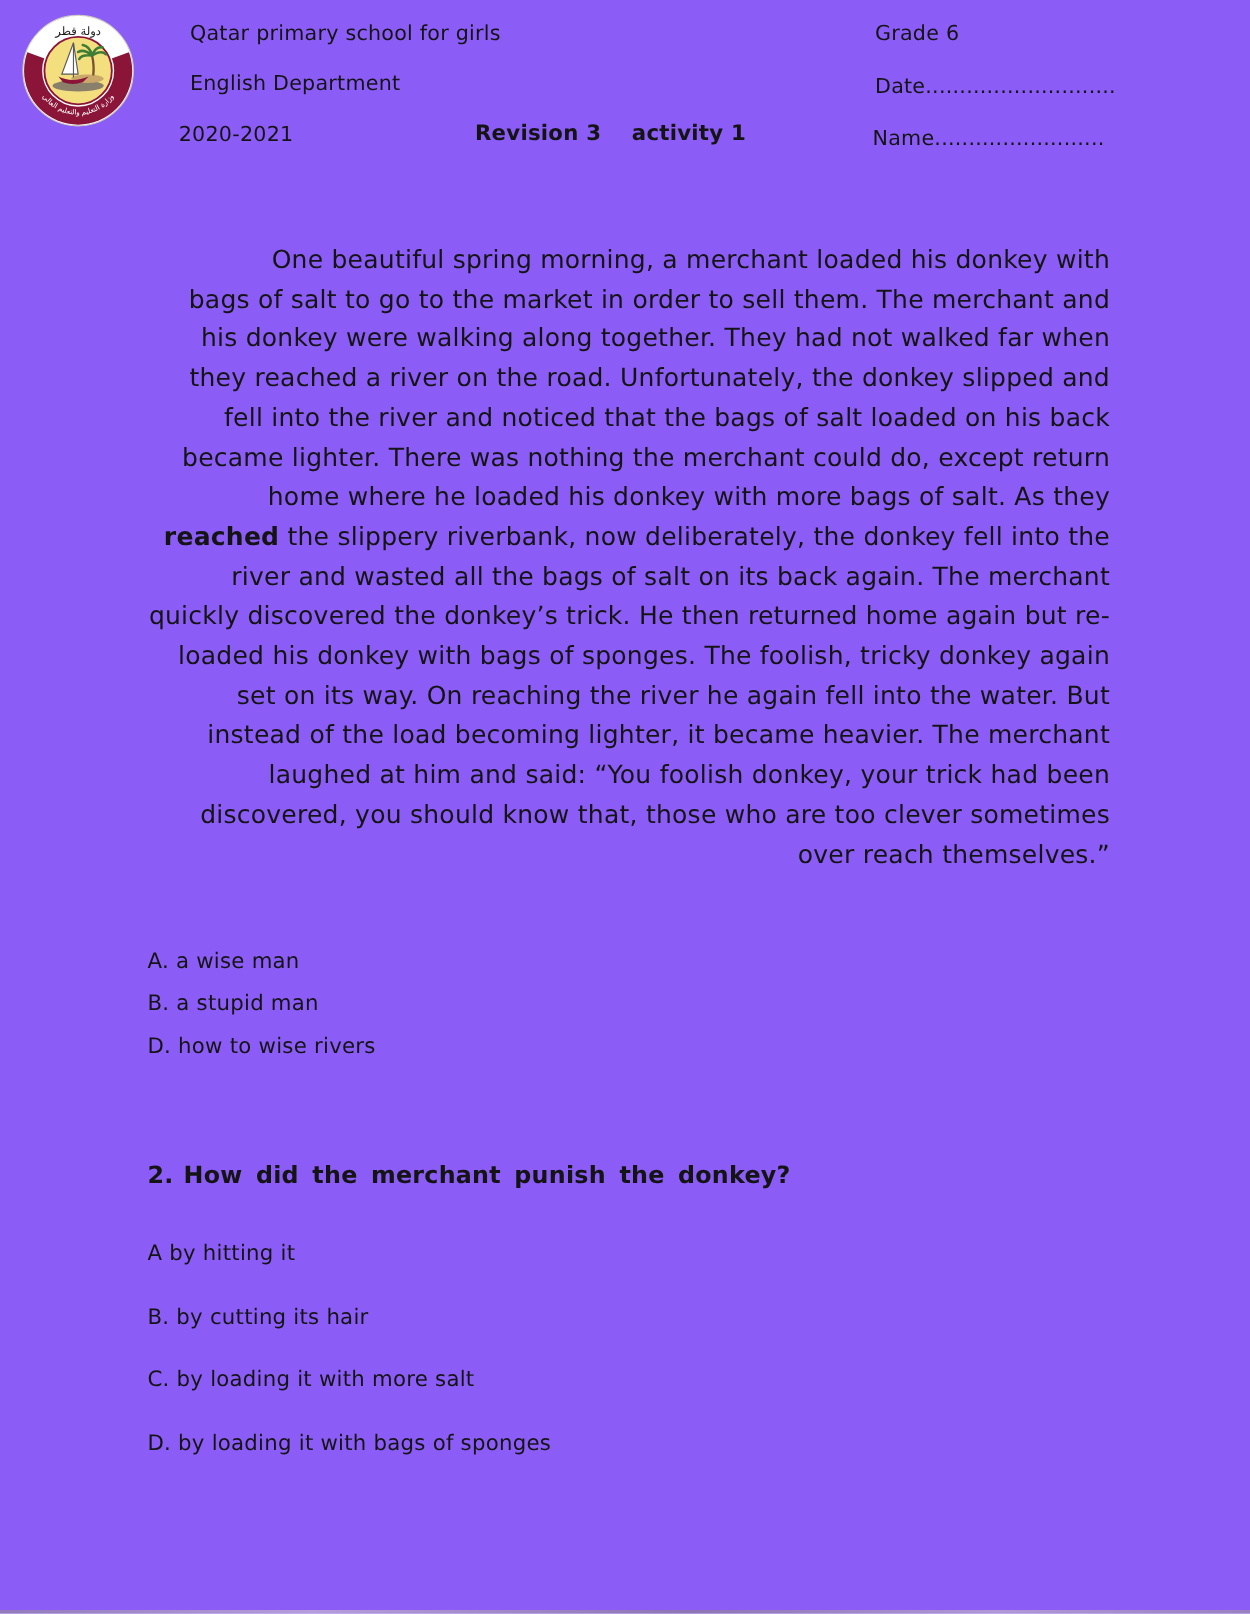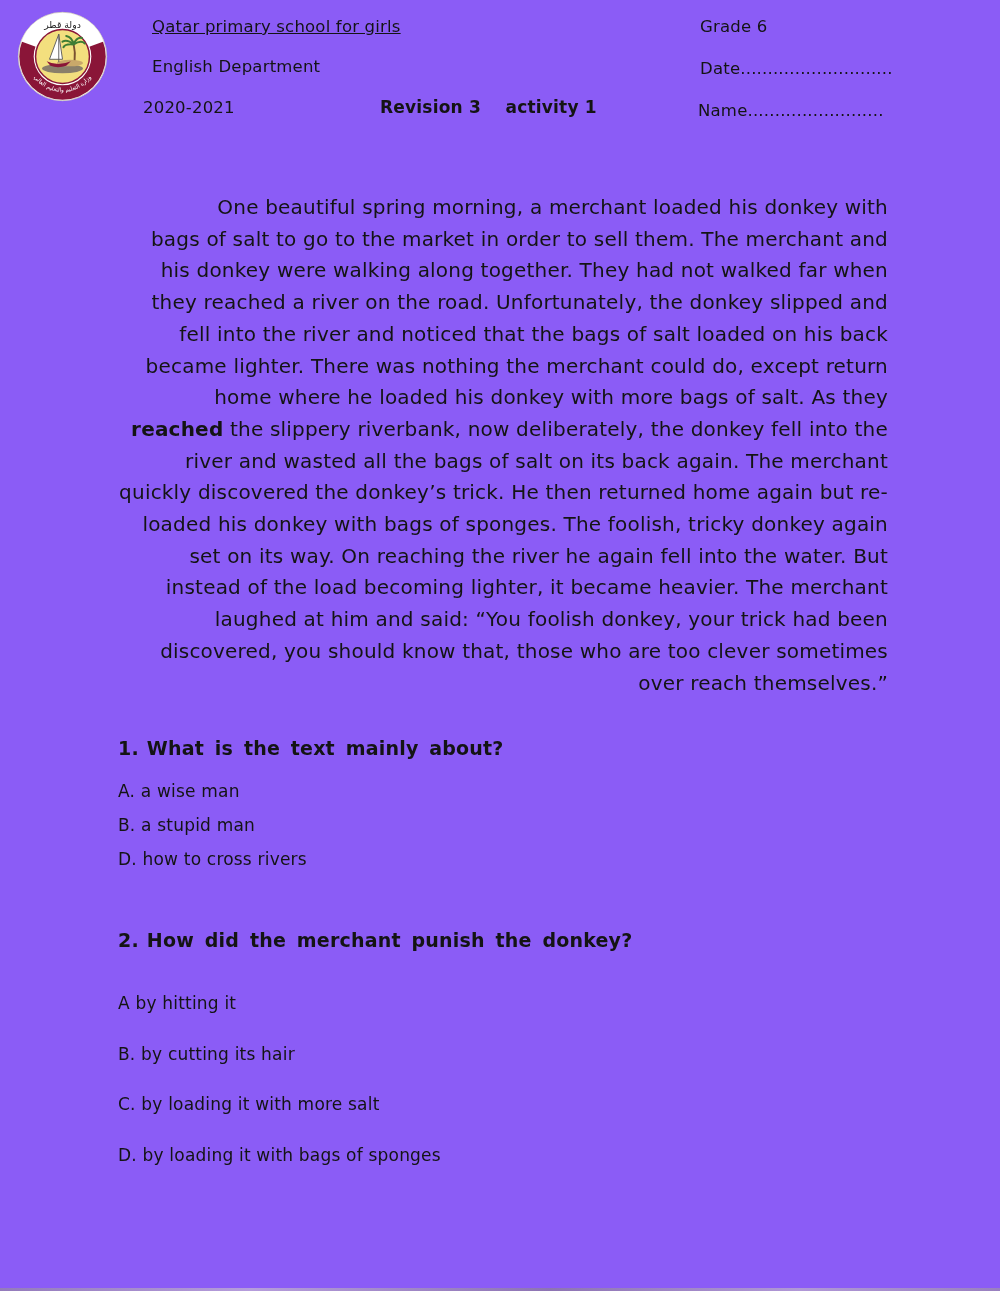--- a/index.html
+++ b/index.html
@@ -8,21 +8,21 @@
     width:1000px;
     height:1291px;
     background:#8b5cf6;
     font-family:"DejaVu Sans", sans-serif;
     color:#141414;
     overflow:hidden;
   }
 
   
   .hdr{position:absolute;font-size:16.5px;white-space:pre;letter-spacing:.2px;}
-  .hdr.school{left:152px;top:17px;text-decoration:underline;}
+  .hdr.school{left:152px;top:17px;}
   .hdr.grade{left:700px;top:17px;}
   .hdr.dept{left:152px;top:57px;}
   .hdr.date{left:700px;top:59px;}
   .hdr.year{left:143px;top:98px;}
   .hdr.revision{left:380px;top:97px;font-weight:bold;font-size:17px;}
   .hdr.name{left:698px;top:101px;}
 
   .logo{position:absolute;left:16px;top:8px;width:93px;height:97px;}
   .logo svg{width:100%;height:100%;}
 
@@ -97,27 +97,24 @@
   <div class="hdr grade">Grade 6</div>
   <div class="hdr dept">English Department</div>
   <div class="hdr date">Date............................</div>
   <div class="hdr year">2020-2021</div>
   <div class="hdr revision">Revision 3    activity 1</div>
   <div class="hdr name">Name.........................</div>
 
   <p class="passage"><span>One beautiful spring morning, a merchant loaded his donkey with bags of salt to go to the market in order to sell them. The merchant and his donkey were walking along together. They had not walked far when they reached a river on the road. Unfortunately, the donkey slipped and fell into the river and noticed that the bags of salt loaded on his back became lighter. There was nothing the merchant could do, except return home where he loaded his donkey with more bags of salt. As they </span><span class="bold-word">reached</span><span> the slippery riverbank, now deliberately, the donkey fell into the river and wasted all the bags of salt on its back again. The merchant quickly discovered the donkey’s trick. He then returned home again but re-loaded his donkey with bags of sponges. The foolish, tricky donkey again set on its way. On reaching the river he again fell into the water. But instead of the load becoming lighter, it became heavier. The merchant laughed at him and said: “You foolish donkey, your trick had been discovered, you should know that, those who are too clever sometimes over reach themselves.”</span></p>
 
   <section class="question q1">
-    <h3 class="q-head" style="margin:0;">
-      <span class="q-num">1.</span><span>What is the text mainly about?</span>
-    </h3>
     <ul class="options">
       <li>A. a wise man</li>
       <li>B. a stupid man</li>
-      <li>D. how to cross rivers</li>
+      <li>D. how to wise rivers</li>
     </ul>
   </section>
 
   <section class="question q2">
     <h3 class="q-head" style="margin:0;">
       <span class="q-num">2.</span><span>How did the merchant punish the donkey?</span>
     </h3>
     <ul class="options">
       <li>A by hitting it</li>
       <li>B. by cutting its hair</li>

